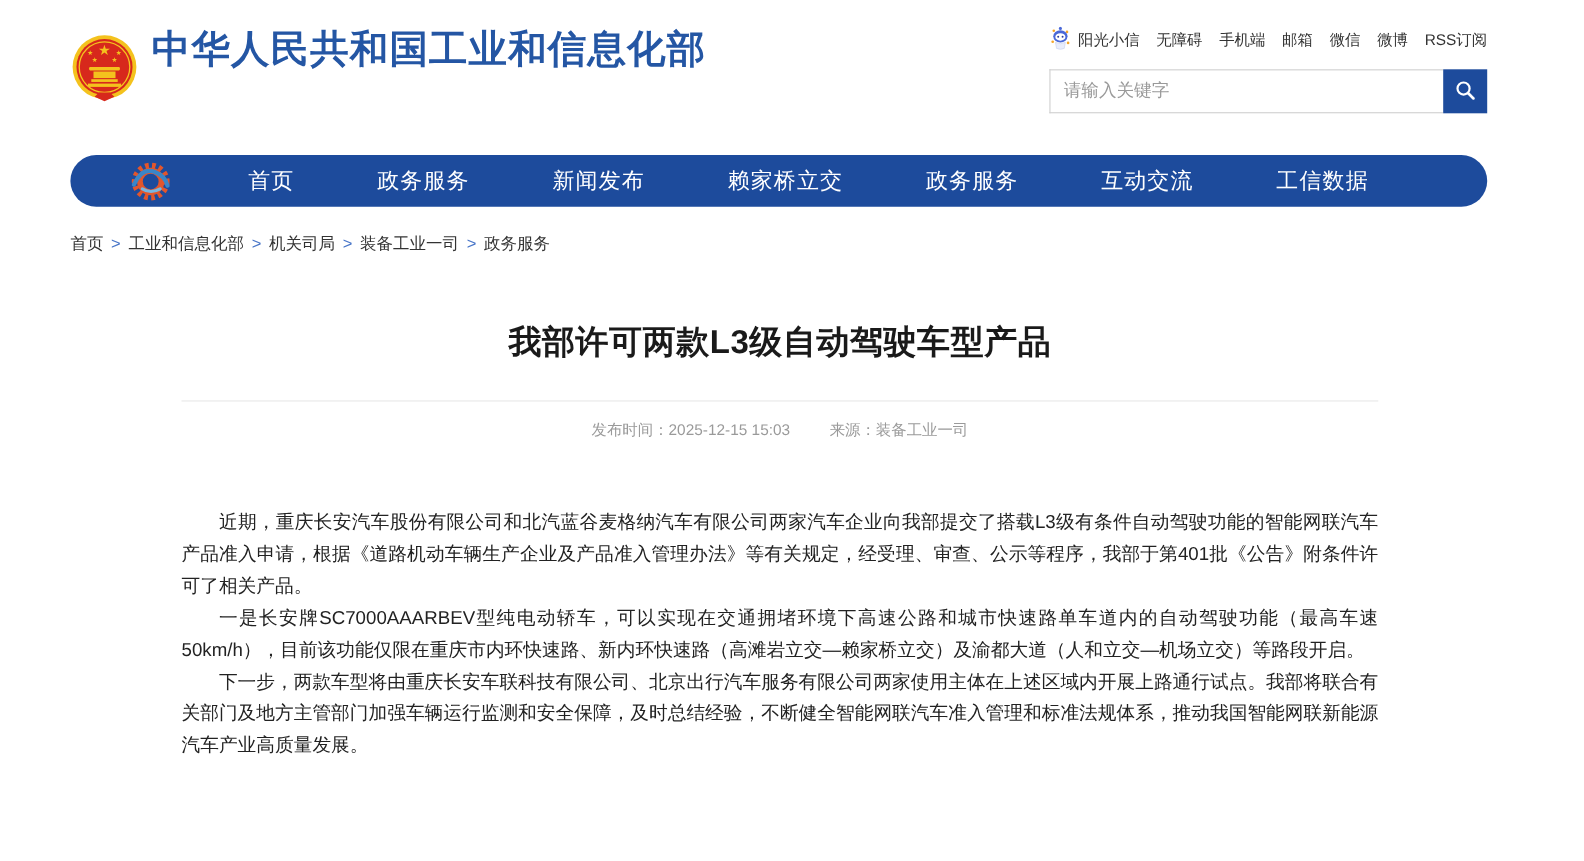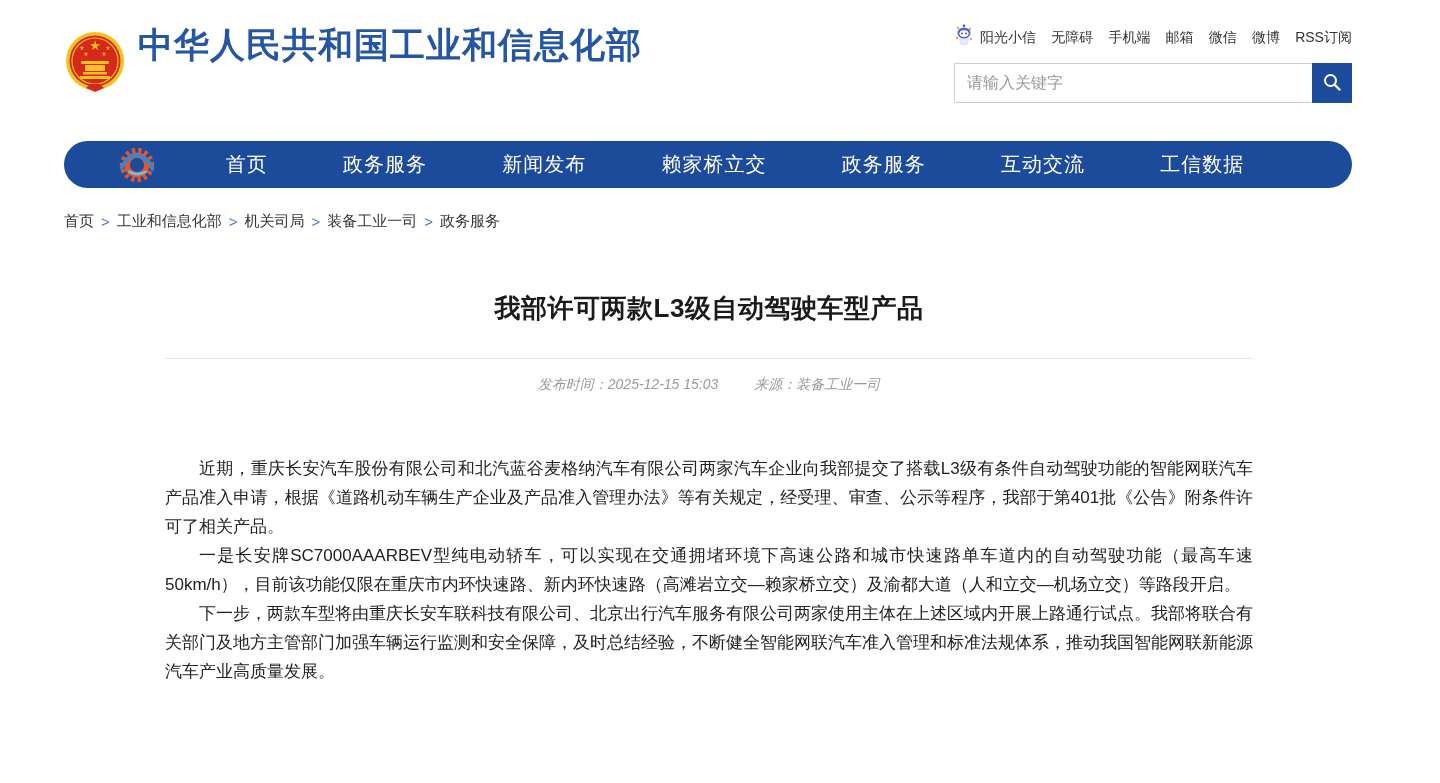--- a/index.html
+++ b/index.html
@@ -70,32 +70,31 @@
   }
   
   .breadcrumb { margin: 24px 64px 0; font-size: 15px; display: flex; align-items: center; }
   .breadcrumb a { color: #333; text-decoration: none; cursor: pointer; }
   .breadcrumb .sep { color: var(--sep-blue); margin: 0 7px; }
   
   .article { width: 1088px; margin: 0 0 0 165px; }
   .article-title {
     margin-top: 60px;
     text-align: center;
-    font-size: 26px;
+    font-size: 30px;
     font-weight: bold;
     color: #1a1a1a;
     letter-spacing: 0.5px;
   }
   .article-divider { margin-top: 32px; border-top: 1px solid #e8e8e8; }
   .article-meta {
     margin-top: 17px;
     text-align: center;
     font-size: 14px;
     color: var(--meta-gray);
-    font-style: italic;
   }
   .article-meta .meta-item { display: inline-block; }
   .article-meta .meta-item + .meta-item { margin-left: 32px; }
   .article-body {
     margin-top: 60px;
     font-size: 17px;
     line-height: 29px;
     color: var(--body-text);
     text-align: justify;
   }

